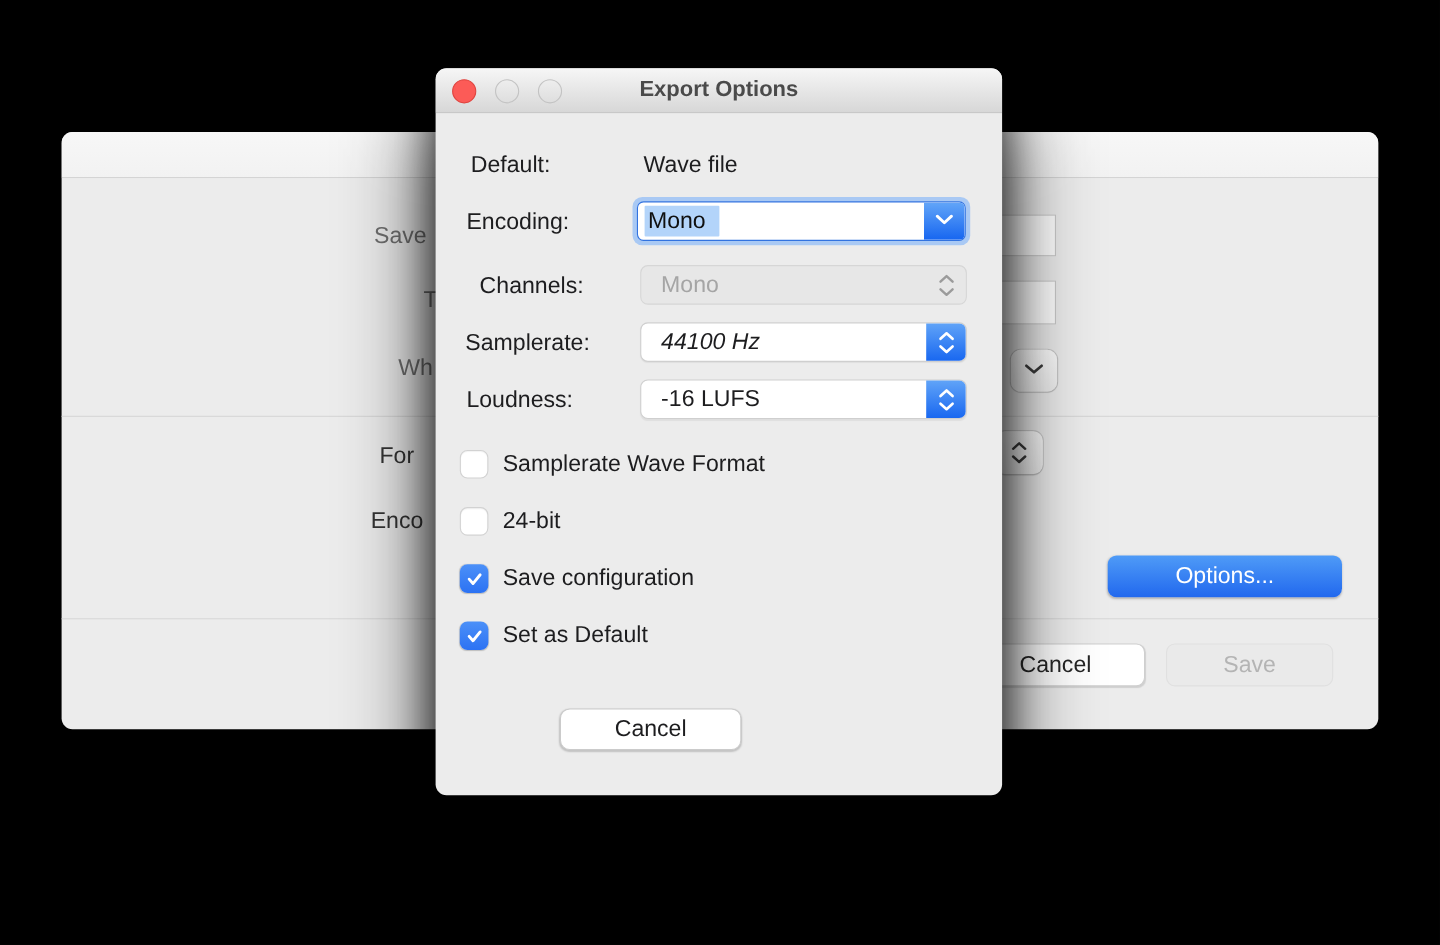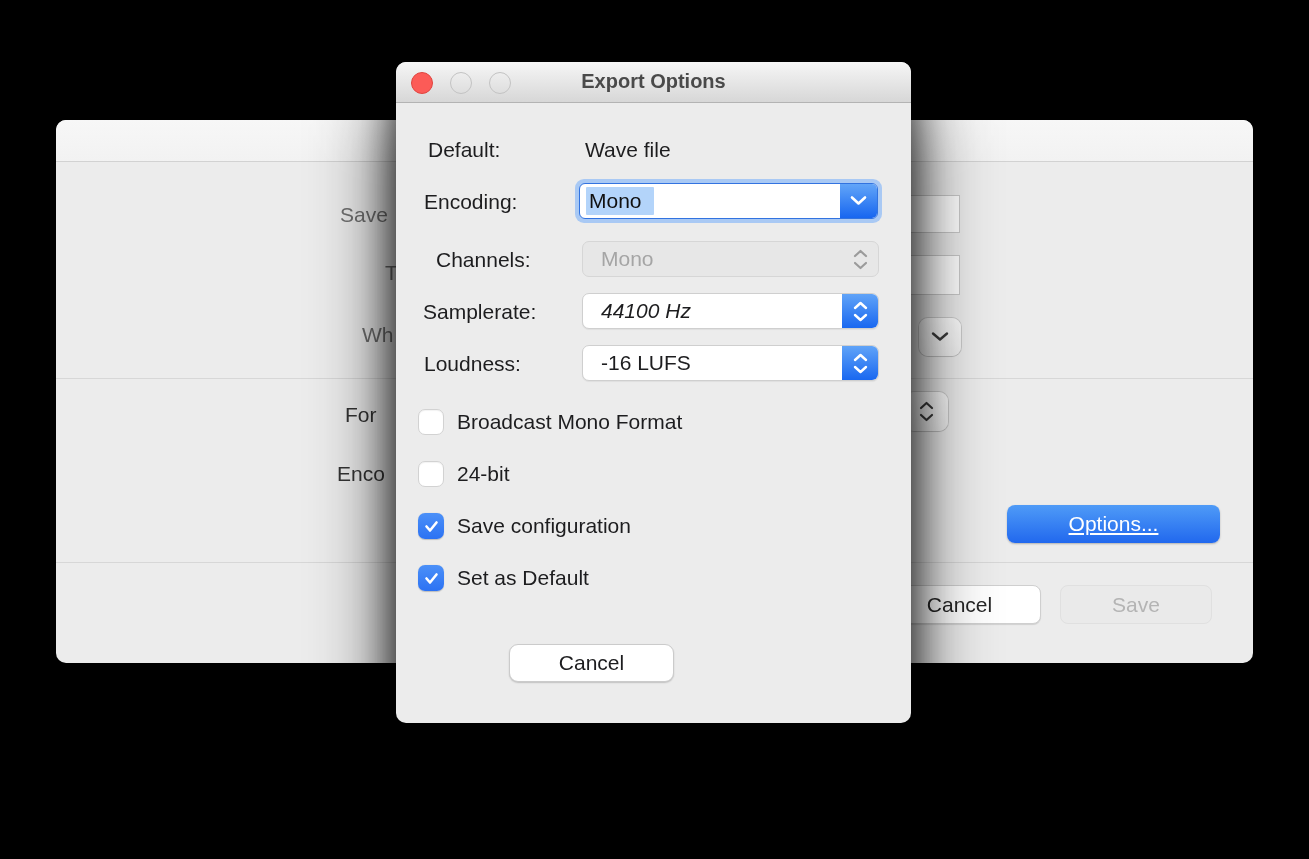--- a/index.html
+++ b/index.html
@@ -17,21 +17,21 @@
   .bg-label.light { color:#6f6f6f; }
   .bg-label.dark  { color:#343434; }
   .bg-divider { position:absolute; left:0; right:0; height:1px; background:#d7d7d7; }
   .bg-field-stub { position:absolute; background:#fff; border:1px solid #c9c9c9; }
   .bg-round-btn { position:absolute; background:linear-gradient(#fefefe,#f0f0f0);
                   border-radius:9px; box-shadow:0 0 0 1px rgba(0,0,0,.13), 0 1px 1px rgba(0,0,0,.08);
                   display:flex; align-items:center; justify-content:center; }
   .bg-options-btn { position:absolute; left:951px; top:385px; width:213px; height:38px;
                     border-radius:8px; background:linear-gradient(#4f9bf7,#2168ee);
                     color:#fff; font-size:21px; text-align:center; line-height:38px;
-                    box-shadow:0 1px 2px rgba(0,0,0,.25);text-decoration:underline; }
+                    box-shadow:0 1px 2px rgba(0,0,0,.25); }
   .bg-cancel-btn { position:absolute; left:822px; top:465px; width:163px; height:39px;
                    border-radius:8px; background:#fff; border:1px solid #cfcfcf;
                    color:#262626; font-size:21px; text-align:center; line-height:37px;
                    box-shadow:0 1px 1px rgba(0,0,0,.12); }
   .bg-save-btn { position:absolute; left:1004px; top:465px; width:152px; height:39px;
                  border-radius:8px; background:#eaeaea; border:1px solid #e0e0e0;
                  color:#b4b4b4; font-size:21px; text-align:center; line-height:37px; }
 
   
   .dialog { position:absolute; left:396px; top:62px; width:515px; height:661px;
@@ -194,21 +194,21 @@
           <path d="M2 7 L7.5 2 L13 7" stroke="#fff" stroke-width="2.4" fill="none" stroke-linecap="round" stroke-linejoin="round"></path>
         </svg>
       <svg width="15" height="9" viewBox="0 0 15 9">
           <path d="M2 2 L7.5 7 L13 2" stroke="#fff" stroke-width="2.4" fill="none" stroke-linecap="round" stroke-linejoin="round"></path>
         </svg>
     </span>
   </div>
 
   <div class="checkrow" style="top:347px;">
     <span class="checkbox off"></span>
-    <span class="checklabel">Broadcast Mono Format</span>
+    <span class="checklabel">Samplerate Wave Format</span>
   </div>
   <div class="checkrow" style="top:399px;">
     <span class="checkbox off"></span>
     <span class="checklabel">24-bit</span>
   </div>
   <div class="checkrow" style="top:451px;">
     <span class="checkbox on">
       <svg width="15" height="13" viewBox="0 0 15 13">
           <path d="M2.5 6.5 L6 10.5 L12.5 2.5" stroke="#fff" stroke-width="2.6" fill="none" stroke-linecap="round" stroke-linejoin="round"></path>
         </svg>

